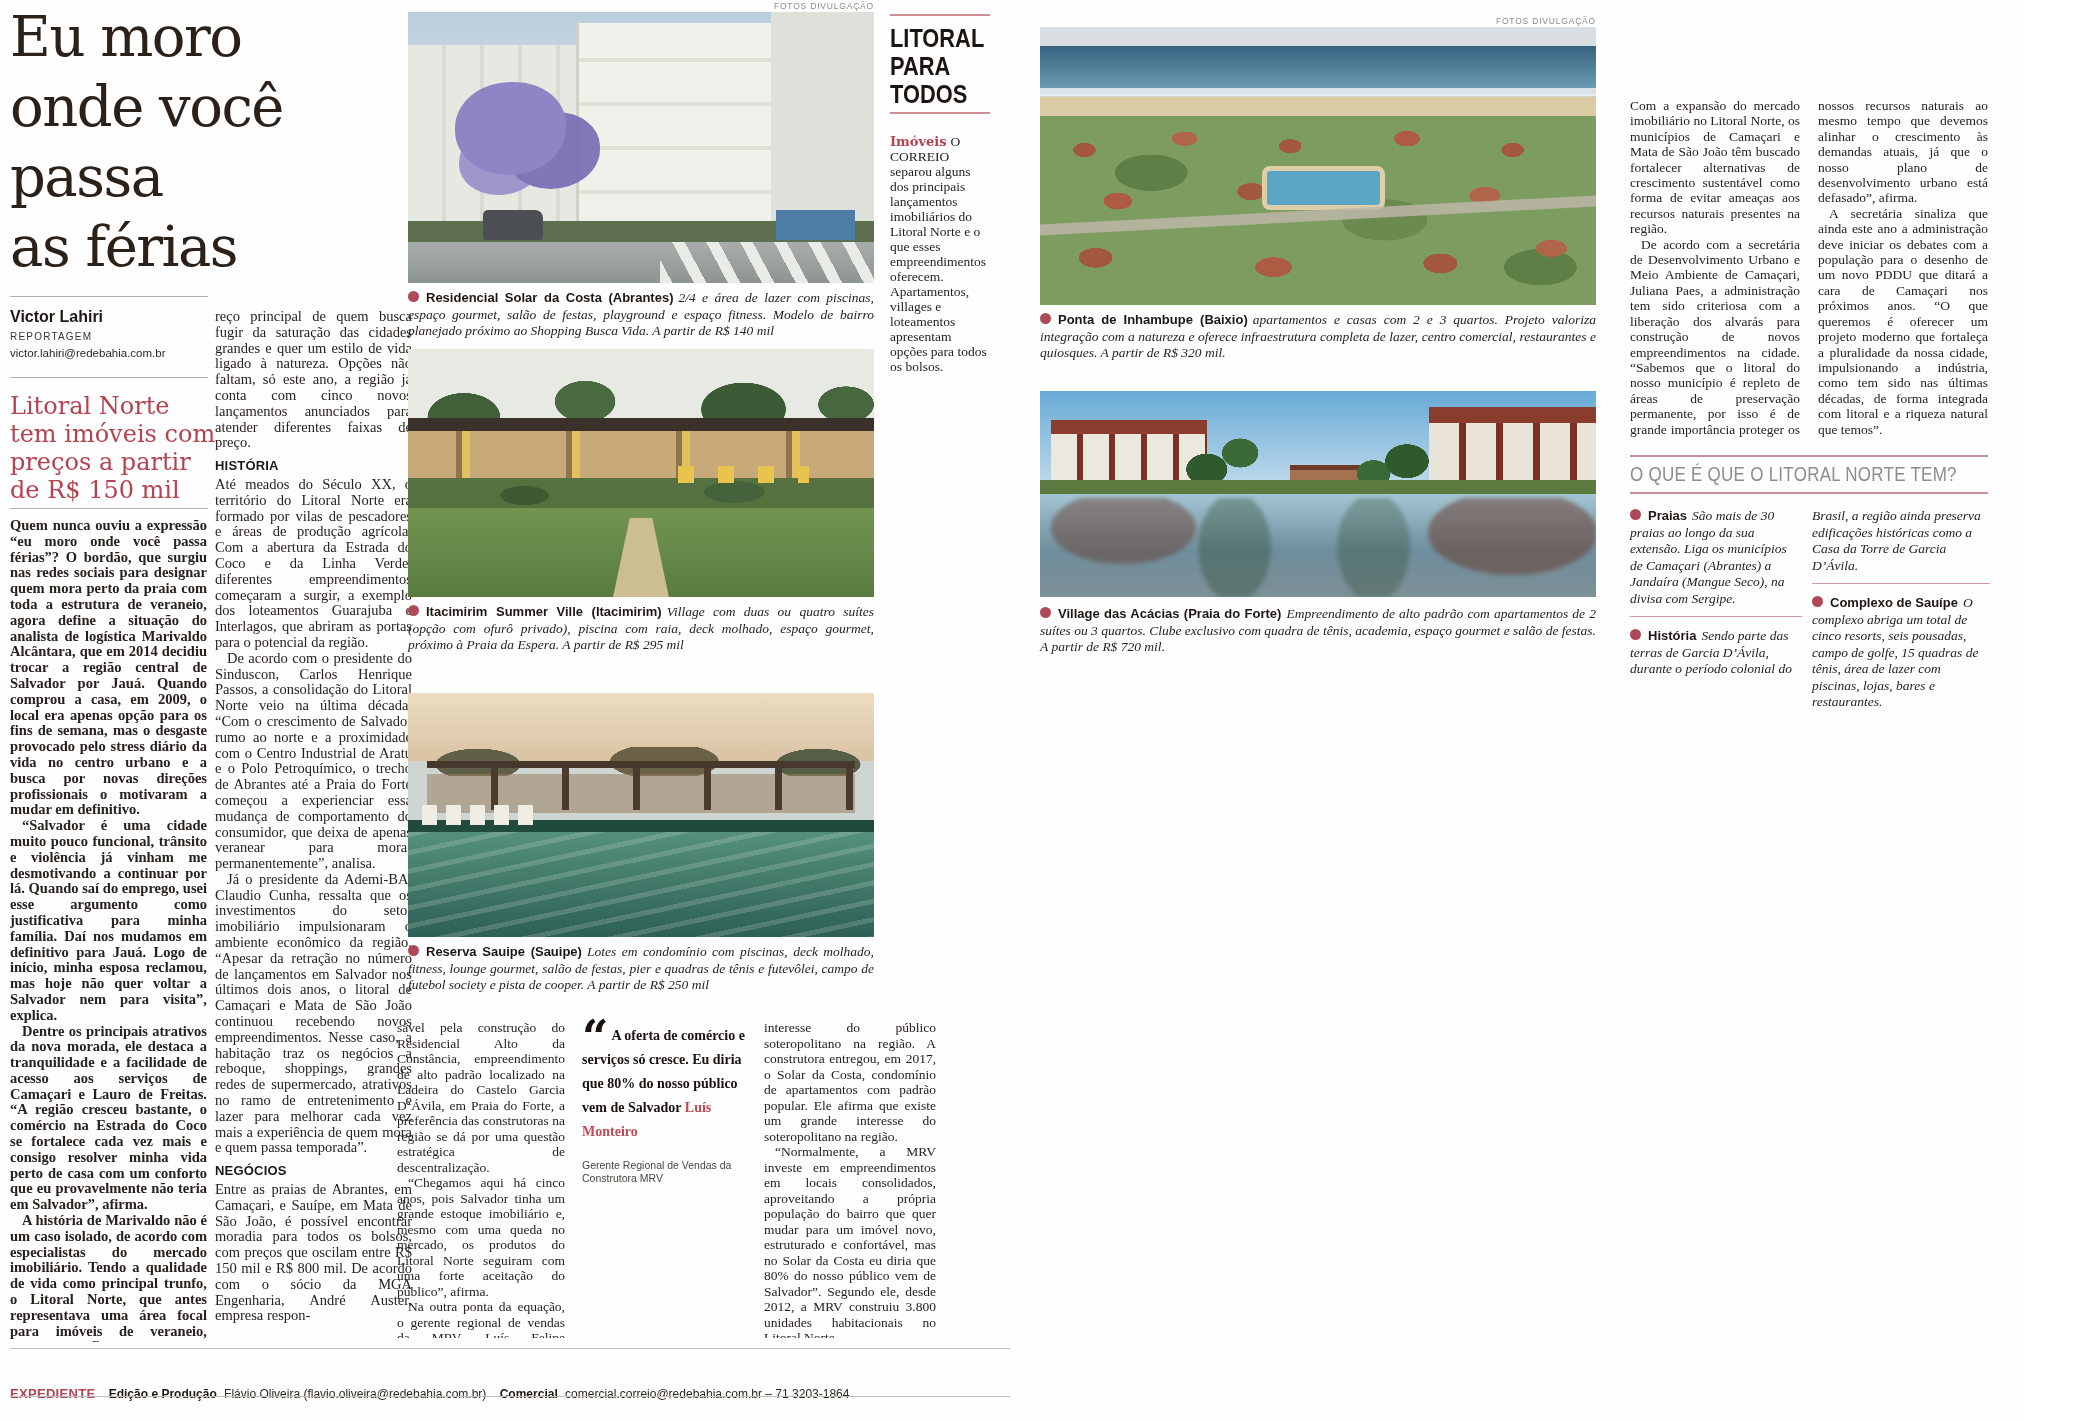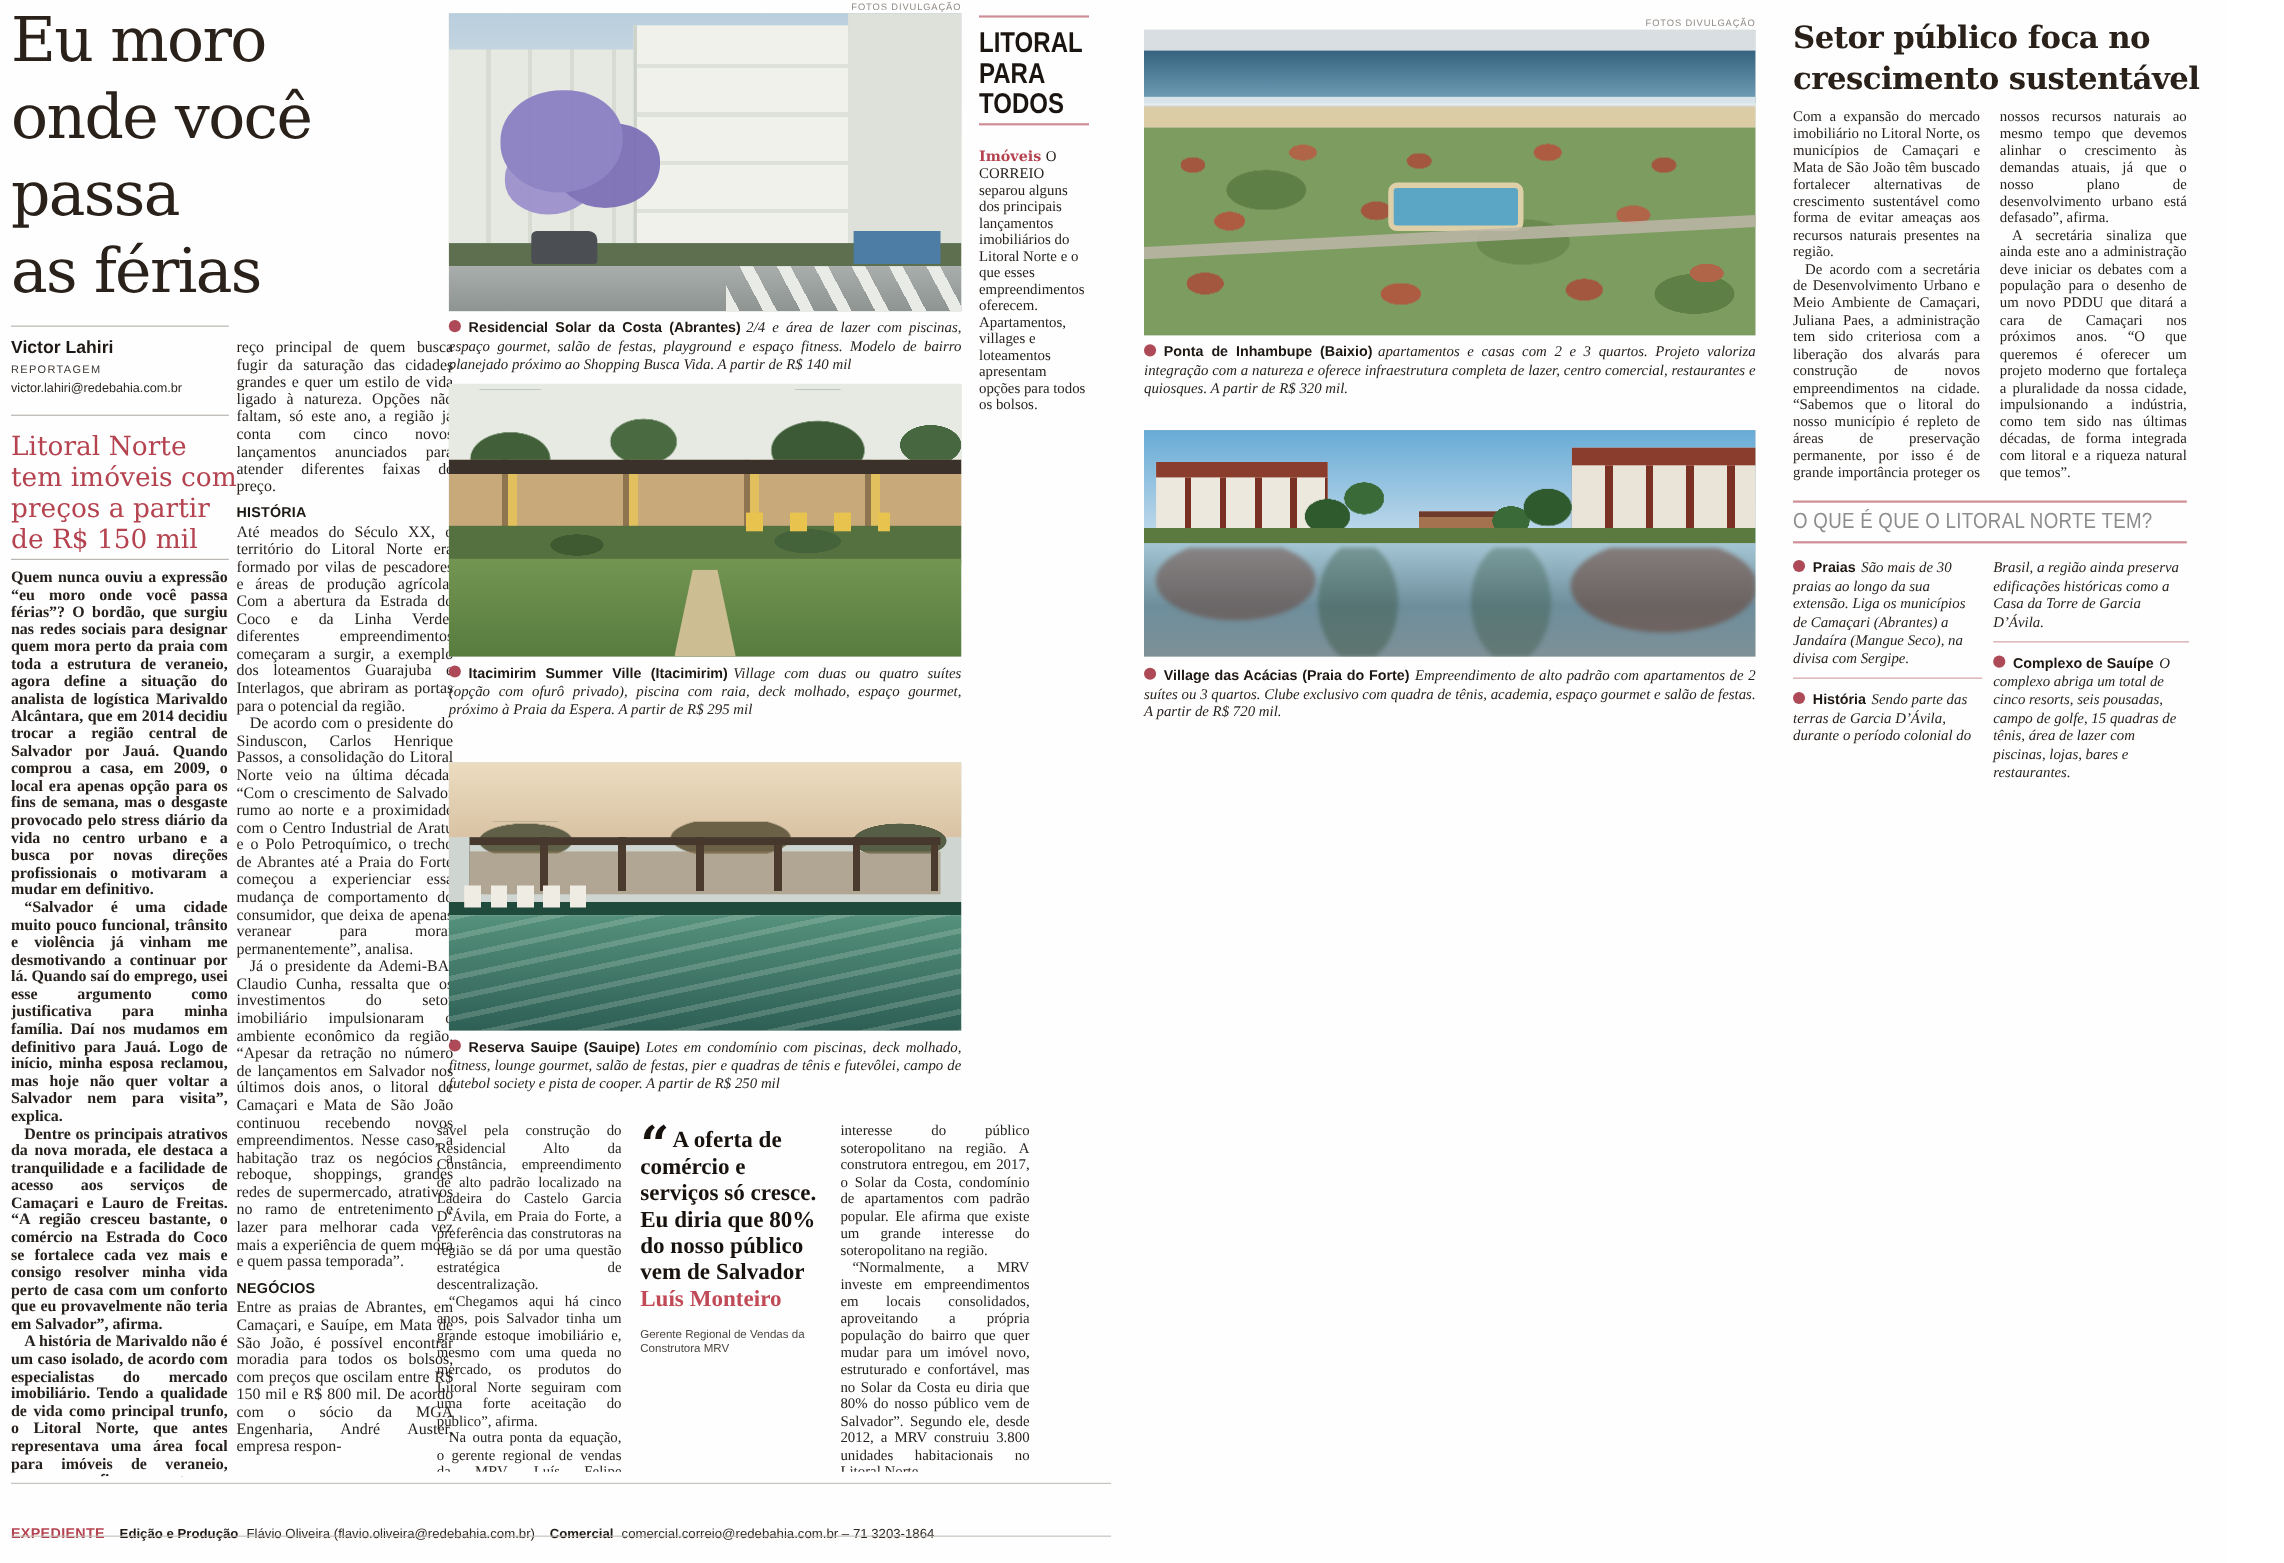--- a/index.html
+++ b/index.html
@@ -65,21 +65,21 @@
 
   
   .oq-header { font-family:"Liberation Sans", sans-serif; font-size:20px; color:#8d8d8d;
                letter-spacing:.3px; transform:scaleX(.85); transform-origin:left;
                white-space:nowrap; }
   .fitem { font-size:13.5px; line-height:16.5px; text-align:left; }
   .fitem .fi-text { font-style:italic; }
   .fi-rule { height:1px; background:#cf9aa1; margin:9px 0 11px; }
 
   
-  .q-text { font-family:"Liberation Serif", serif; font-weight:bold; font-size:21px;
+  .q-text { font-family:"Liberation Serif", serif; font-weight:bold; font-size:14px;
             line-height:24px; color:#17120e; text-align:left; }
   .q-mark { font-family:"DejaVu Serif", serif; font-weight:bold; font-size:46px;
             line-height:0; vertical-align:-13px; letter-spacing:-3px; margin-right:6px; }
   .q-mark::before { content:"\201C"; }
   .q-author { color:#c04a56; }
   .q-credit { margin-top:15px; font-family:"Liberation Sans", sans-serif;
               font-size:10.5px; line-height:13px; color:#4a4540; text-align:left; }
 
   
   .exp-line { font-family:"Liberation Sans", sans-serif; font-size:12px; color:#2a2520; }
@@ -316,21 +316,20 @@
     <div class="r2-bc"></div>
     <div class="r2-palms"></div>
     <div class="r2-bank"></div>
     <div class="r2-water"></div>
     <div class="r2-refl"></div>
   </div>
   <p class="abs caption" style="left:1040px; top:606px; width:556px;">
     <span class="bullet"></span><span class="cap-title">Village das Acácias (Praia do Forte)</span><span class="cap-desc">Empreendimento de alto padrão com apartamentos de 2 suítes ou 3 quartos. Clube exclusivo com quadra de tênis, academia, espaço gourmet e salão de festas. A partir de R$ 720 mil.</span>
   </p>
 
-  <h2 class="abs sec-headline" style="left:1630px; top:16px; width:372px;">Setor público foca no crescimento sustentável</h2>
   <div class="abs sec-body" style="left:1630px; top:98px; width:358px; height:348px;">
     <p>Com a expansão do mercado imobiliário no Litoral Norte, os municípios de Camaçari e Mata de São João têm buscado fortalecer alternativas de crescimento sustentável como forma de evitar ameaças aos recursos naturais presentes na região.</p>
     <p class="ind">De acordo com a secretária de Desenvolvimento Urbano e Meio Ambiente de Camaçari, Juliana Paes, a administração tem sido criteriosa com a liberação dos alvarás para construção de novos empreendimentos na cidade. “Sabemos que o litoral do nosso município é repleto de áreas de preservação permanente, por isso é de grande importância proteger os nossos recursos naturais ao mesmo tempo que devemos alinhar o crescimento às demandas atuais, já que o nosso plano de desenvolvimento urbano está defasado”, afirma.</p>
     <p class="ind">A secretária sinaliza que ainda este ano a administração deve iniciar os debates com a população para o desenho de um novo PDDU que ditará a cara de Camaçari nos próximos anos. “O que queremos é oferecer um projeto moderno que fortaleça a pluralidade da nossa cidade, impulsionando a indústria, como tem sido nas últimas décadas, de forma integrada com litoral e a riqueza natural que temos”.</p>
   </div>
 
   <div class="abs rule-pink" style="left:1630px; top:455px; width:358px;"></div>
   <div class="abs oq-header" style="left:1630px; top:463px;">O QUE É QUE O LITORAL NORTE TEM?</div>
   <div class="abs rule-pink" style="left:1630px; top:492px; width:358px;"></div>
 

